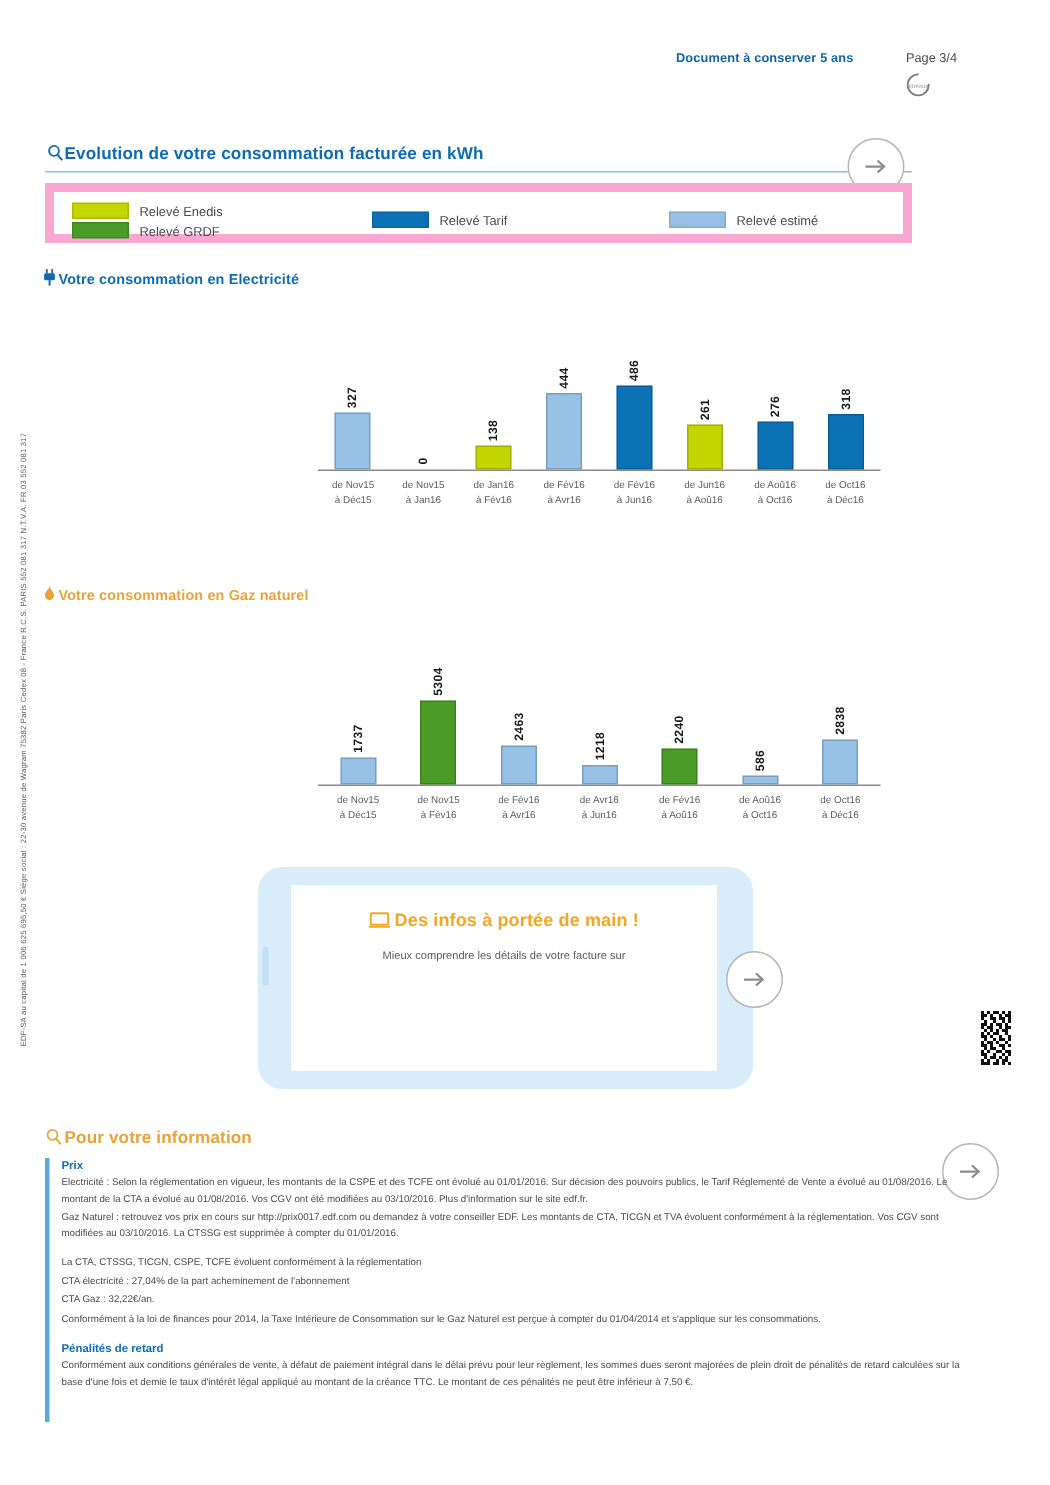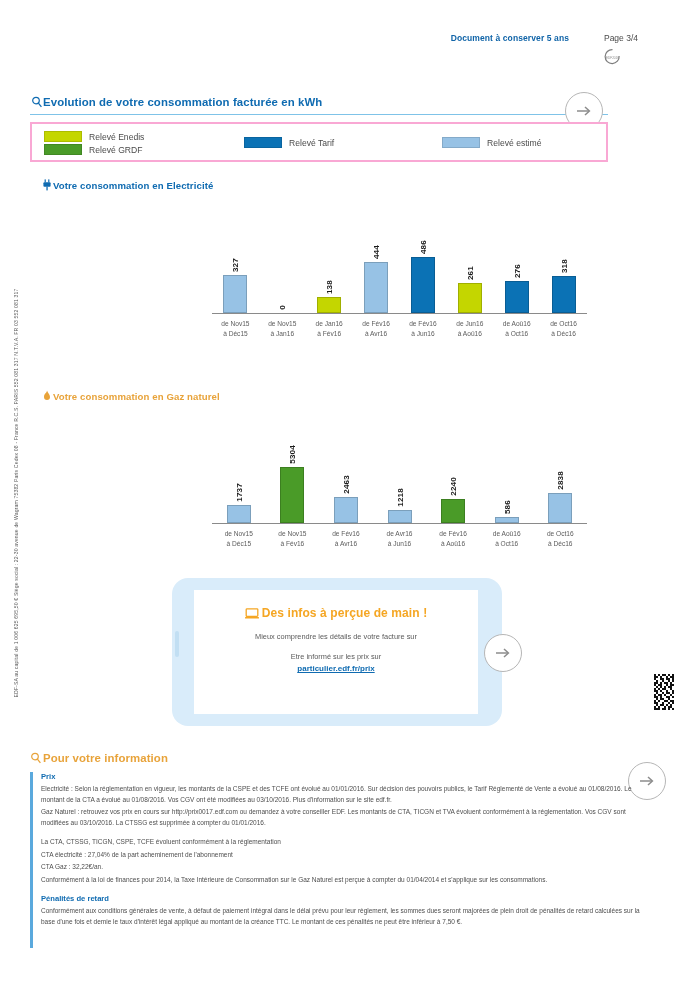--- a/index.html
+++ b/index.html
@@ -63,33 +63,33 @@
     border:1.4px solid #b6b6b6;
     background:#fff;
     box-sizing:border-box;
   }
   .arrow-circle svg{display:block;margin:8px auto 0;}
 
   
   .legend-box{
     position:absolute;left:30px;top:122px;
     width:578px;height:40px;
-    border:2px solid #f9a8d4;background:#fff;
+    border:6px solid #f9a8d4;background:#fff;
     box-sizing:border-box;
   }
   .legend-item{position:absolute;font-size:8.6px;color:#4b4b4b;}
   .sw{display:inline-block;width:38px;height:11px;vertical-align:-2px;margin-right:7px;border:1px solid rgba(0,0,0,.12);box-sizing:border-box;}
   .lg-a{left:12px;top:7px;}
   .lg-b{left:12px;top:20px;}
   .lg-c{left:212px;top:13px;}
   .lg-d{left:410px;top:13px;}
 
   
   .sub-head{
-    position:absolute;left:42px;
+    position:absolute;left:28px;
     font-size:9.6px;font-weight:bold;letter-spacing:.1px;
   }
   .sub-head .ico{display:inline-block;width:11px;vertical-align:-2px;}
   .sub-elec{color:#0f6bb1;}
   .sub-gaz{color:#e8a33a;}
 
   
   .chart{position:absolute;}
   .chart .axis{
     position:absolute;left:0;bottom:28px;height:1px;background:#8a8a8a;width:100%;
@@ -350,28 +350,24 @@
 
   <div class="phone">
     <div class="notch"></div>
     <div class="screen">
       <div class="promo-title">
         <span class="scr">
           <svg width="14" height="11" viewBox="0 0 14 11">
             <rect x="1.2" y="0.8" width="11.6" height="7.6" rx="0.8" fill="none" stroke="#f5a623" stroke-width="1.3"></rect>
             <rect x="0" y="9" width="14" height="1.5" rx="0.6" fill="#f5a623"></rect>
           </svg>
-        </span><span>Des infos à perçue de main !</span>
+        </span><span>Des infos à portée de main !</span>
       </div>
       <div class="promo-line">
         <span>Mieux comprendre les détails de votre facture sur</span>
-      </div>
-      <div class="promo-line">
-        <span>Etre informé sur les prix sur</span>
-        <a class="promo-link" href="#">particulier.edf.fr/prix</a>
       </div>
     </div>
   </div>
   <div class="arrow-circle" style="left:484px;top:634px;">
     <svg width="20" height="20" viewBox="0 0 20 20">
       <line x1="3" y1="10" x2="15" y2="10" stroke="#8c8c8c" stroke-width="1.5"></line>
       <polyline points="11,6 15.4,10 11,14" fill="none" stroke="#8c8c8c" stroke-width="1.5"></polyline>
     </svg>
   </div>
 

